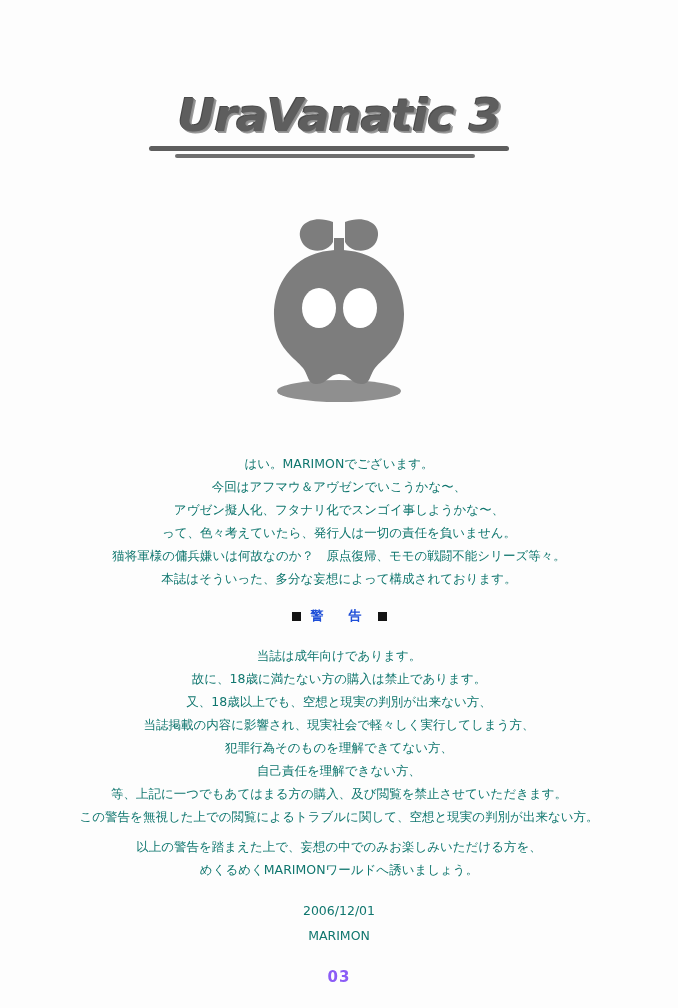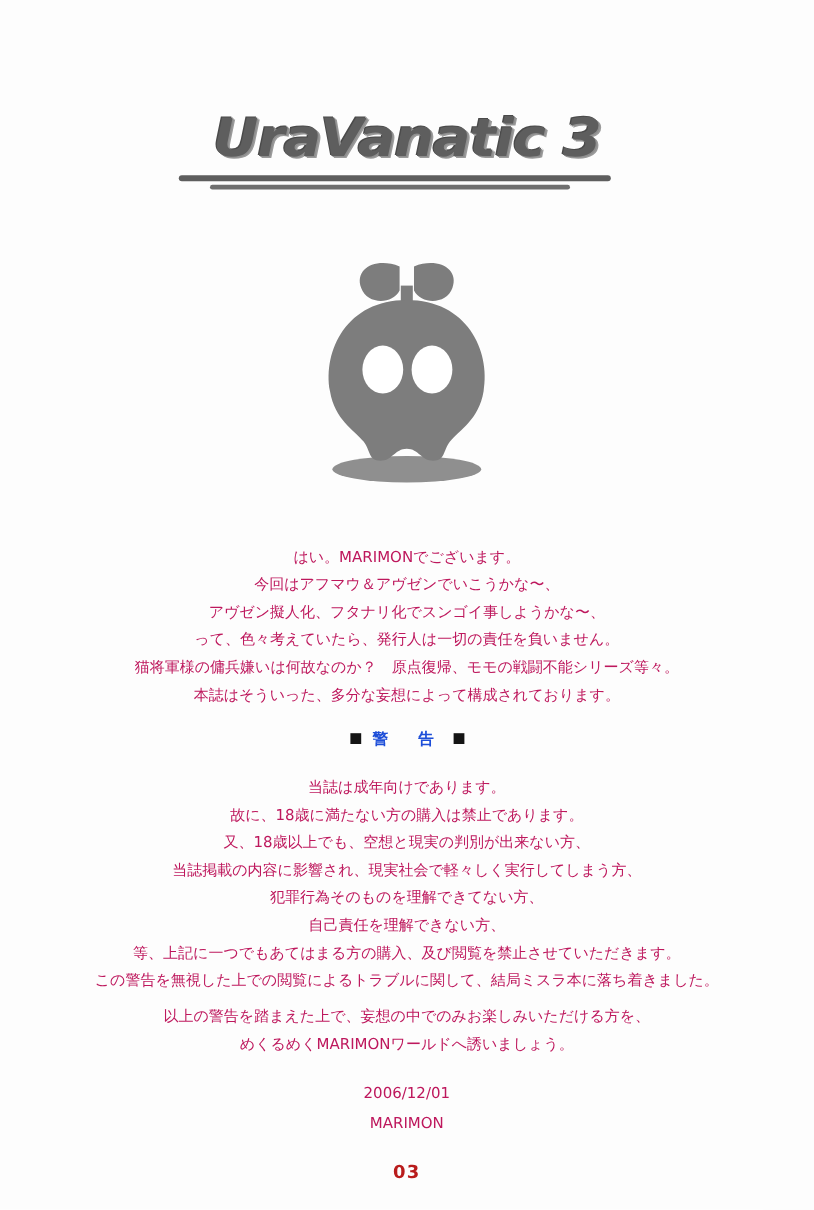--- a/index.html
+++ b/index.html
@@ -74,21 +74,21 @@
 
   
   .body-block {
     position: absolute;
     left: 0;
     width: 100%;
     text-align: center;
     font-family: "DejaVu Sans", sans-serif;
     font-size: 12.5px;
     line-height: 23px;
-    color: #be185d;
+    color: #0f766e;
   }
   #intro-block { top: 452px; }
   .warn-head {
     position: absolute;
     top: 607px;
     left: 0;
     width: 100%;
     text-align: center;
     font-family: "DejaVu Sans", sans-serif;
     font-size: 13px;
@@ -114,21 +114,21 @@
   
   .page-number {
     position: absolute;
     bottom: 22px;
     left: 0;
     width: 100%;
     text-align: center;
     font-family: "DejaVu Sans", sans-serif;
     font-size: 15px;
     font-weight: bold;
-    color: #b91c1c;
+    color: #8b5cf6;
     letter-spacing: 1px;
   }
 </style>
 </head>
 <body>
 
 <div class="page">
 
   <div class="title-block">
     <div class="title-text">UraVanatic 3</div>
@@ -172,21 +172,21 @@
   </div>
 
   <div class="body-block" id="warn-block">
     <span class="line">当誌は成年向けであります。</span>
     <span class="line">故に、18歳に満たない方の購入は禁止であります。</span>
     <span class="line">又、18歳以上でも、空想と現実の判別が出来ない方、</span>
     <span class="line">当誌掲載の内容に影響され、現実社会で軽々しく実行してしまう方、</span>
     <span class="line">犯罪行為そのものを理解できてない方、</span>
     <span class="line">自己責任を理解できない方、</span>
     <span class="line">等、上記に一つでもあてはまる方の購入、及び閲覧を禁止させていただきます。</span>
-    <span class="line">この警告を無視した上での閲覧によるトラブルに関して、結局ミスラ本に落ち着きました。</span>
+    <span class="line">この警告を無視した上での閲覧によるトラブルに関して、空想と現実の判別が出来ない方。</span>
   </div>
 
   <div class="body-block" id="closing-block">
     <span class="line">以上の警告を踏まえた上で、妄想の中でのみお楽しみいただける方を、</span>
     <span class="line">めくるめくMARIMONワールドへ誘いましょう。</span>
   </div>
 
   <div class="body-block" id="sign-block">
     <span class="line sign-line">2006/12/01</span>
     <span class="line sign-line">MARIMON</span>

